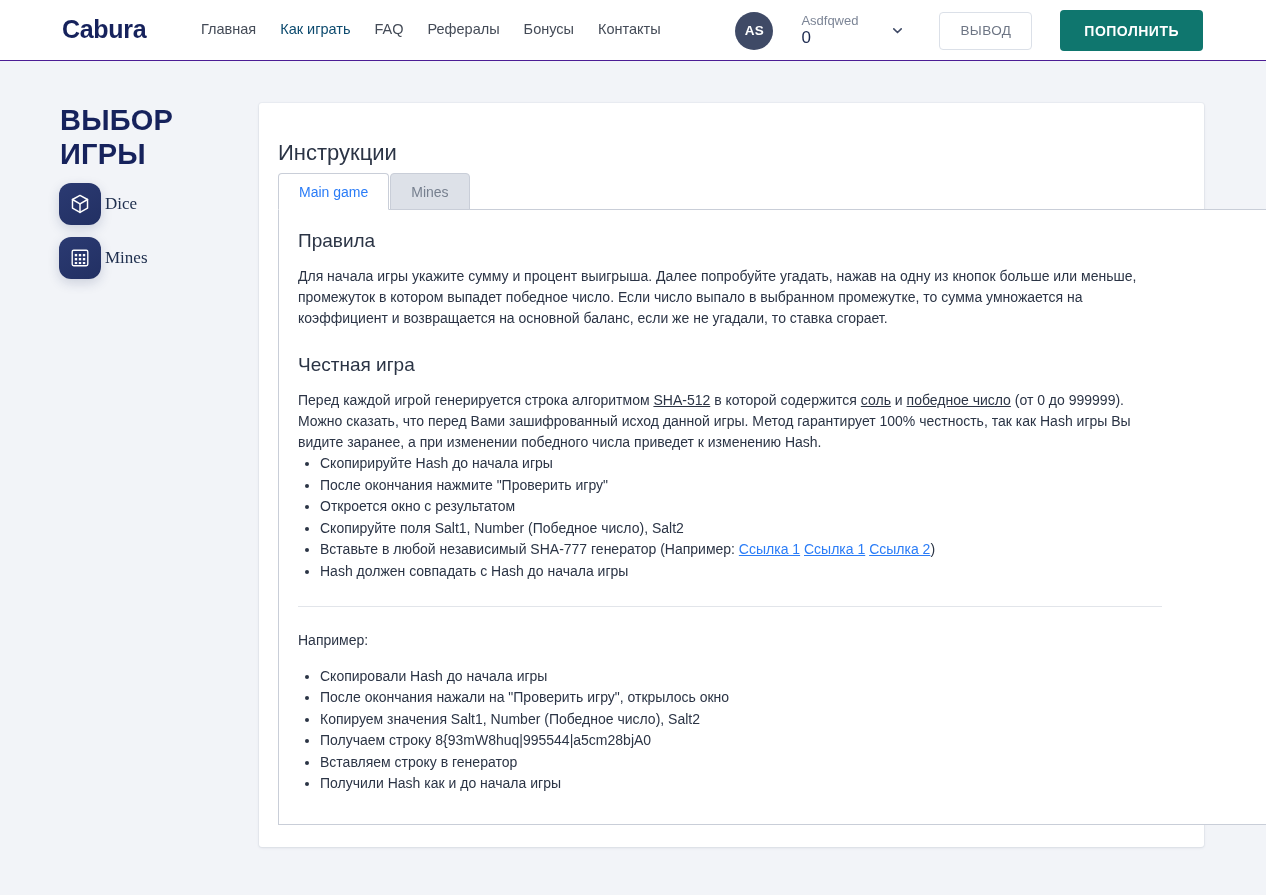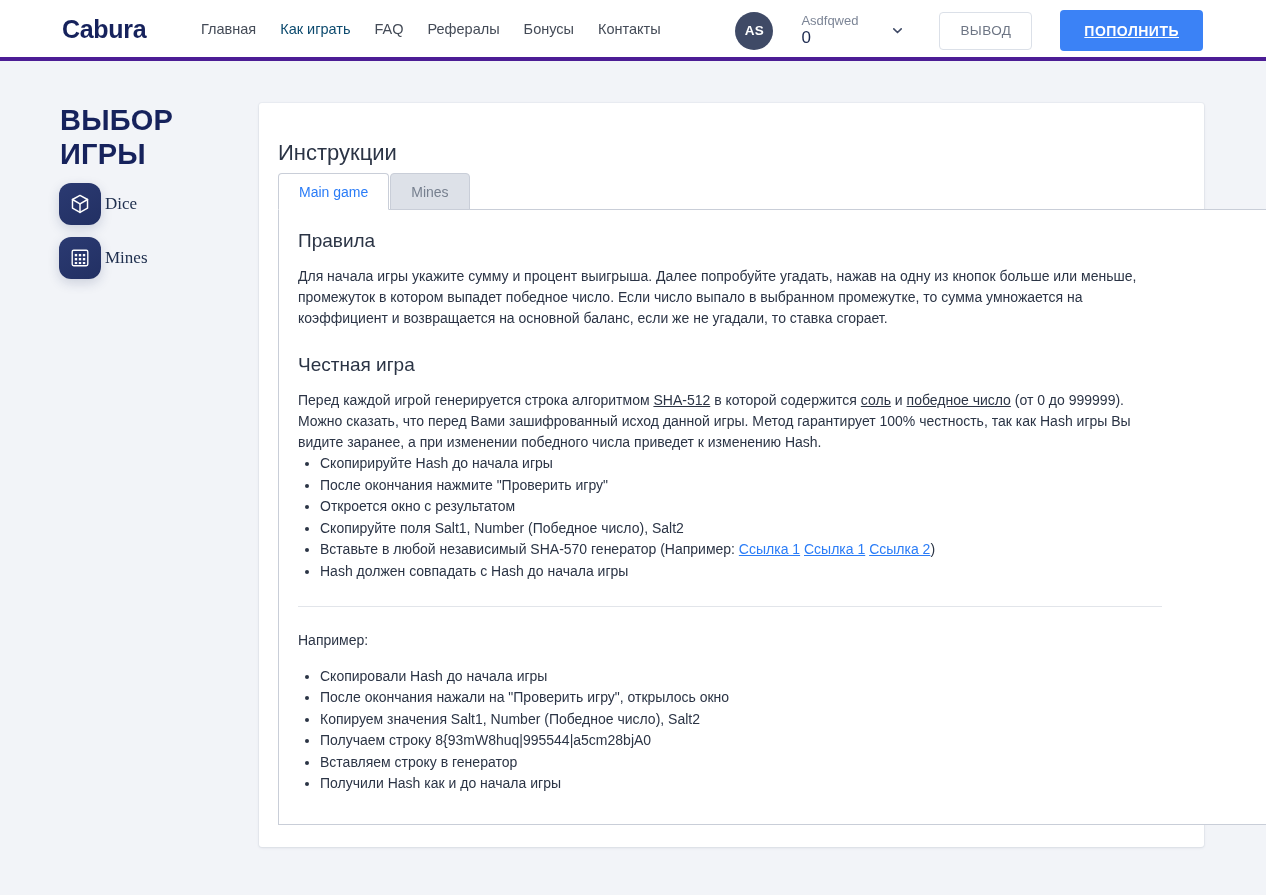--- a/index.html
+++ b/index.html
@@ -9,21 +9,21 @@
     background: #f2f4f8;
     font-family: "Liberation Sans", sans-serif;
     overflow: hidden;
   }
 
   
   .header {
     position: absolute; top: 0; left: 0;
     width: 1266px; height: 61px;
     background: #ffffff;
-    border-bottom: 4px solid #4c1d95;
+    border-bottom: 1px solid #4c1d95;
     display: flex; align-items: center;
   }
   .brand {
     position: absolute; left: 62px; top: 15px;
     font-size: 25px; font-weight: bold;
     color: #16225c; letter-spacing: -0.3px;
   }
   .nav {
     position: absolute; left: 201px; top: 21px;
     display: flex; align-items: center; gap: 24px;
@@ -61,25 +61,24 @@
     height: 38px; padding: 0 20px;
     border: 1px solid #dbe0e8; border-radius: 4px;
     background: #fff; color: #6d7584;
     font-size: 13.5px; letter-spacing: 0.4px;
     display: flex; align-items: center; justify-content: center;
     cursor: pointer;
   }
   .btn-primary {
     height: 41px; padding: 0 24px; margin-left: 11px;
     border: none; border-radius: 4px;
-    background: #3b82f6; color: #fff;
+    background: #0f766e; color: #fff;
     font-size: 14px; font-weight: bold; letter-spacing: 0.5px;
     display: flex; align-items: center; justify-content: center;
     cursor: pointer;
-    text-decoration: underline;
   }
 
   
   .sidebar { position: absolute; left: 0; top: 61px; width: 259px; }
   .sidebar-title {
     position: absolute; left: 60px; top: 42px;
     width: 150px;
     font-size: 29px; font-weight: bold; line-height: 1.18;
     color: #16225c; letter-spacing: 0.2px;
   }
@@ -240,21 +239,21 @@
       <p class="body">Для начала игры укажите сумму и процент выигрыша. Далее попробуйте угадать, нажав на одну из кнопок больше или меньше, промежуток в котором выпадет победное число. Если число выпало в выбранном промежутке, то сумма умножается на коэффициент и возвращается на основной баланс, если же не угадали, то ставка сгорает.</p>
 
       <h3 class="sec second">Честная игра</h3>
       <p class="body"><span>Перед каждой игрой генерируется строка алгоритмом </span><u class="term">SHA-512</u><span> в которой содержится </span><u class="term">соль</u><span> и </span><u class="term">победное число</u><span> (от 0 до 999999). Можно сказать, что перед Вами зашифрованный исход данной игры. Метод гарантирует 100% честность, так как Hash игры Вы видите заранее, а при изменении победного числа приведет к изменению Hash.</span></p>
 
       <ul class="steps">
         <li>Скопирируйте Hash до начала игры</li>
         <li>После окончания нажмите "Проверить игру"</li>
         <li>Откроется окно с результатом</li>
         <li>Скопируйте поля Salt1, Number (Победное число), Salt2</li>
-        <li><span>Вставьте в любой независимый SHA-570 генератор (Например: </span><a class="lnk">Ссылка 1</a>&nbsp;<a class="lnk">Ссылка 1</a>&nbsp;<a class="lnk">Ссылка 2</a><span>)</span></li>
+        <li><span>Вставьте в любой независимый SHA-777 генератор (Например: </span><a class="lnk">Ссылка 1</a>&nbsp;<a class="lnk">Ссылка 1</a>&nbsp;<a class="lnk">Ссылка 2</a><span>)</span></li>
         <li>Hash должен совпадать с Hash до начала игры</li>
       </ul>
 
       <hr class="sep">
 
       <p class="lead ex">Например:</p>
       <ul class="steps">
         <li>Скопировали Hash до начала игры</li>
         <li>После окончания нажали на "Проверить игру", открылось окно</li>
         <li>Копируем значения Salt1, Number (Победное число), Salt2</li>

